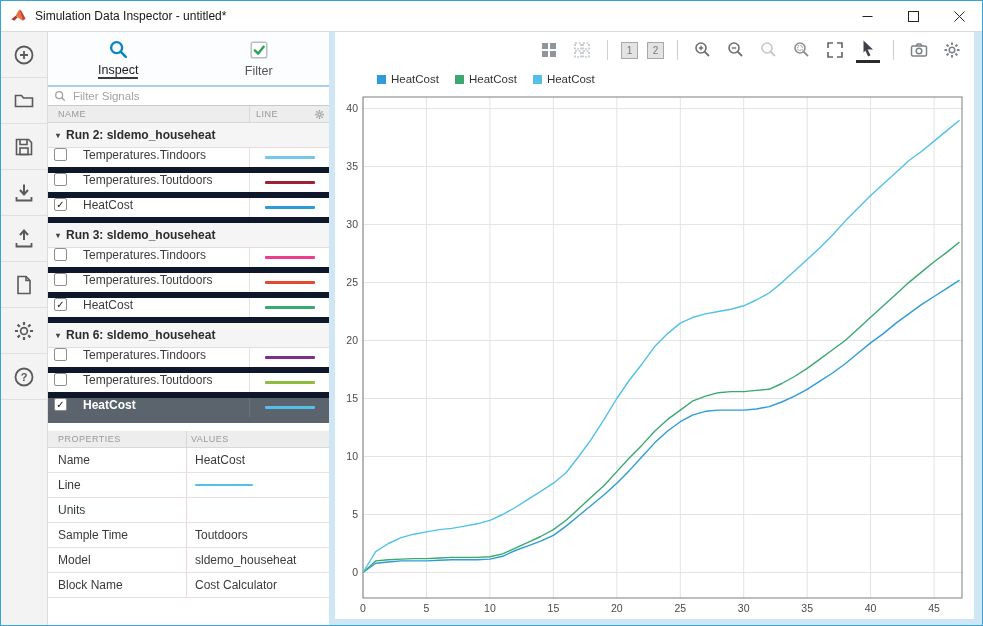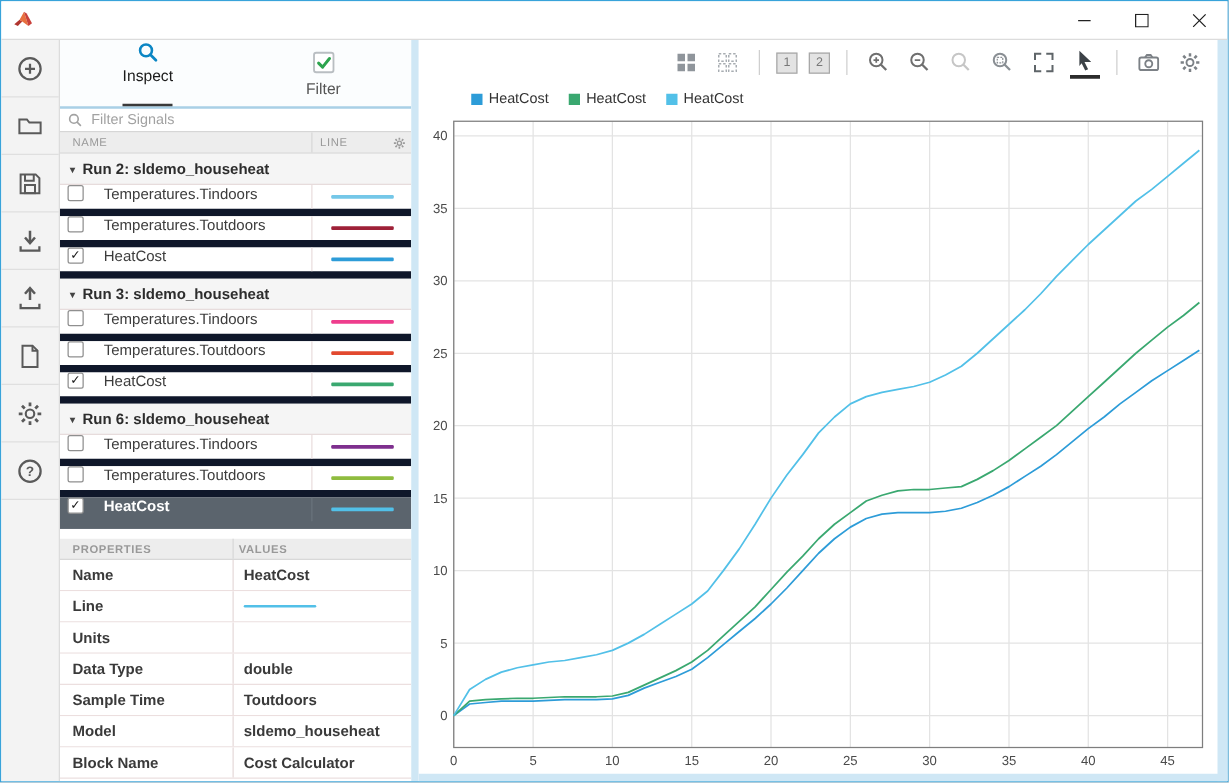--- a/index.html
+++ b/index.html
@@ -25,21 +25,21 @@
   .tool-btn svg { width:24px; height:24px; }
   .side-filler { flex:1; }
 
   
   .left-panel { width:281px; display:flex; flex-direction:column; background:#fff; overflow:hidden; }
 
   .tabs { height:55px; display:flex; border-bottom:2px solid #a9d0e6; background:#fbfdfe; }
   .tab { flex:1; display:flex; flex-direction:column; align-items:center; justify-content:center; gap:3px; }
   .tab svg { width:22px; height:22px; }
   .tab-label { font-size:12.5px; color:#555; }
-  .tab.active .tab-label { color:#1b1b1b; border-bottom:2px solid #3a3a3a; padding-bottom:15px; }
+  .tab.active .tab-label { color:#1b1b1b; border-bottom:2px solid #3a3a3a; padding-bottom:0; }
 
   .filter-row { height:19px; display:flex; align-items:center; gap:5px; padding:0 6px;
                 border-bottom:1px solid #c9c9c9; }
   .filter-row svg { width:12px; height:12px; }
   .filter-input { border:none; outline:none; flex:1; font-size:11.5px; color:#333; font-family:inherit; }
   .filter-input::placeholder { color:#a2a2a2; }
 
   .sig-header, .props-header { height:17px; background:#ededed; display:flex; align-items:center;
                                font-size:9px; color:#999; letter-spacing:.5px; border-bottom:1px solid #d8d8d8; }
   .hdr-name { width:201px; padding-left:10px; }
@@ -61,21 +61,21 @@
         font-size:10px; line-height:10px; color:#111; flex:0 0 auto; }
   .sname { margin-left:16px; flex:1; overflow:hidden; white-space:nowrap; }
   .line-cell { width:80px; align-self:stretch; display:flex; align-items:center;
                justify-content:center; border-left:1px solid #eadede; }
   .swatch { width:50px; height:2.5px; border-radius:1px; }
 
   .sig-row.selected { background:#5b646d; border-bottom-color:#5b646d; }
   .sig-row.selected .sname { color:#fff; font-weight:bold; }
   .sig-row.selected .line-cell { border-left-color:#6a737c; }
 
-  .props { margin-top:8px;font-weight:bold; }
+  .props { margin-top:8px; }
   .prop-row { height:25px; display:flex; align-items:center; border-bottom:1px solid #ecdfdf;
               font-size:12px; color:#3a3a3a; background:#fff; }
   .prop-label { width:138px; padding-left:10px; }
   .prop-value { flex:1; align-self:stretch; display:flex; align-items:center;
                 padding-left:8px; border-left:1px solid #e6dada; }
   .prop-swatch { width:58px; height:2.5px; border-radius:1px; }
 
   .splitter { width:6px; background:#cfe7f5; }
 
   
@@ -104,20 +104,21 @@
 <body>
 
 <div class="window">
 
   <div class="titlebar">
     <svg class="app-icon" viewBox="0 0 24 24">
       <path d="M2 16 L8 11 L11 13 L6 18 Z" fill="#b0352f"></path>
       <path d="M8 11 L13 2 L18 18 L11 13 Z" fill="#e8703f"></path>
       <path d="M13 2 L18 18 L22 15 L16 4 Z" fill="#c9403a"></path>
     </svg>
+    <span class="title-text">Simulation Data Inspector - untitled*</span>
     <div class="win-controls">
       <div class="win-btn">
         <svg width="11" height="11" viewBox="0 0 11 11">
             <path d="M0.5 5.5h10" stroke="#222" stroke-width="1"></path>
           </svg>
       </div>
       <div class="win-btn">
         <svg width="11" height="11" viewBox="0 0 11 11">
             <rect x="0.5" y="0.5" width="10" height="10" fill="none" stroke="#222" stroke-width="1"></rect>
           </svg>
@@ -318,24 +319,20 @@
             </div>
             <div class="prop-row">
               <span class="prop-label">Line</span>
               <span class="prop-value">
                 <span class="prop-swatch" style="background: rgb(82, 192, 232);"></span>
               </span>
             </div>
             <div class="prop-row">
               <span class="prop-label">Units</span>
               <span class="prop-value"></span>
-            </div>
-            <div class="prop-row">
-              <span class="prop-label">Data Type</span>
-              <span class="prop-value">double</span>
             </div>
             <div class="prop-row">
               <span class="prop-label">Sample Time</span>
               <span class="prop-value">Toutdoors</span>
             </div>
             <div class="prop-row">
               <span class="prop-label">Model</span>
               <span class="prop-value">sldemo_househeat</span>
             </div>
             <div class="prop-row">

